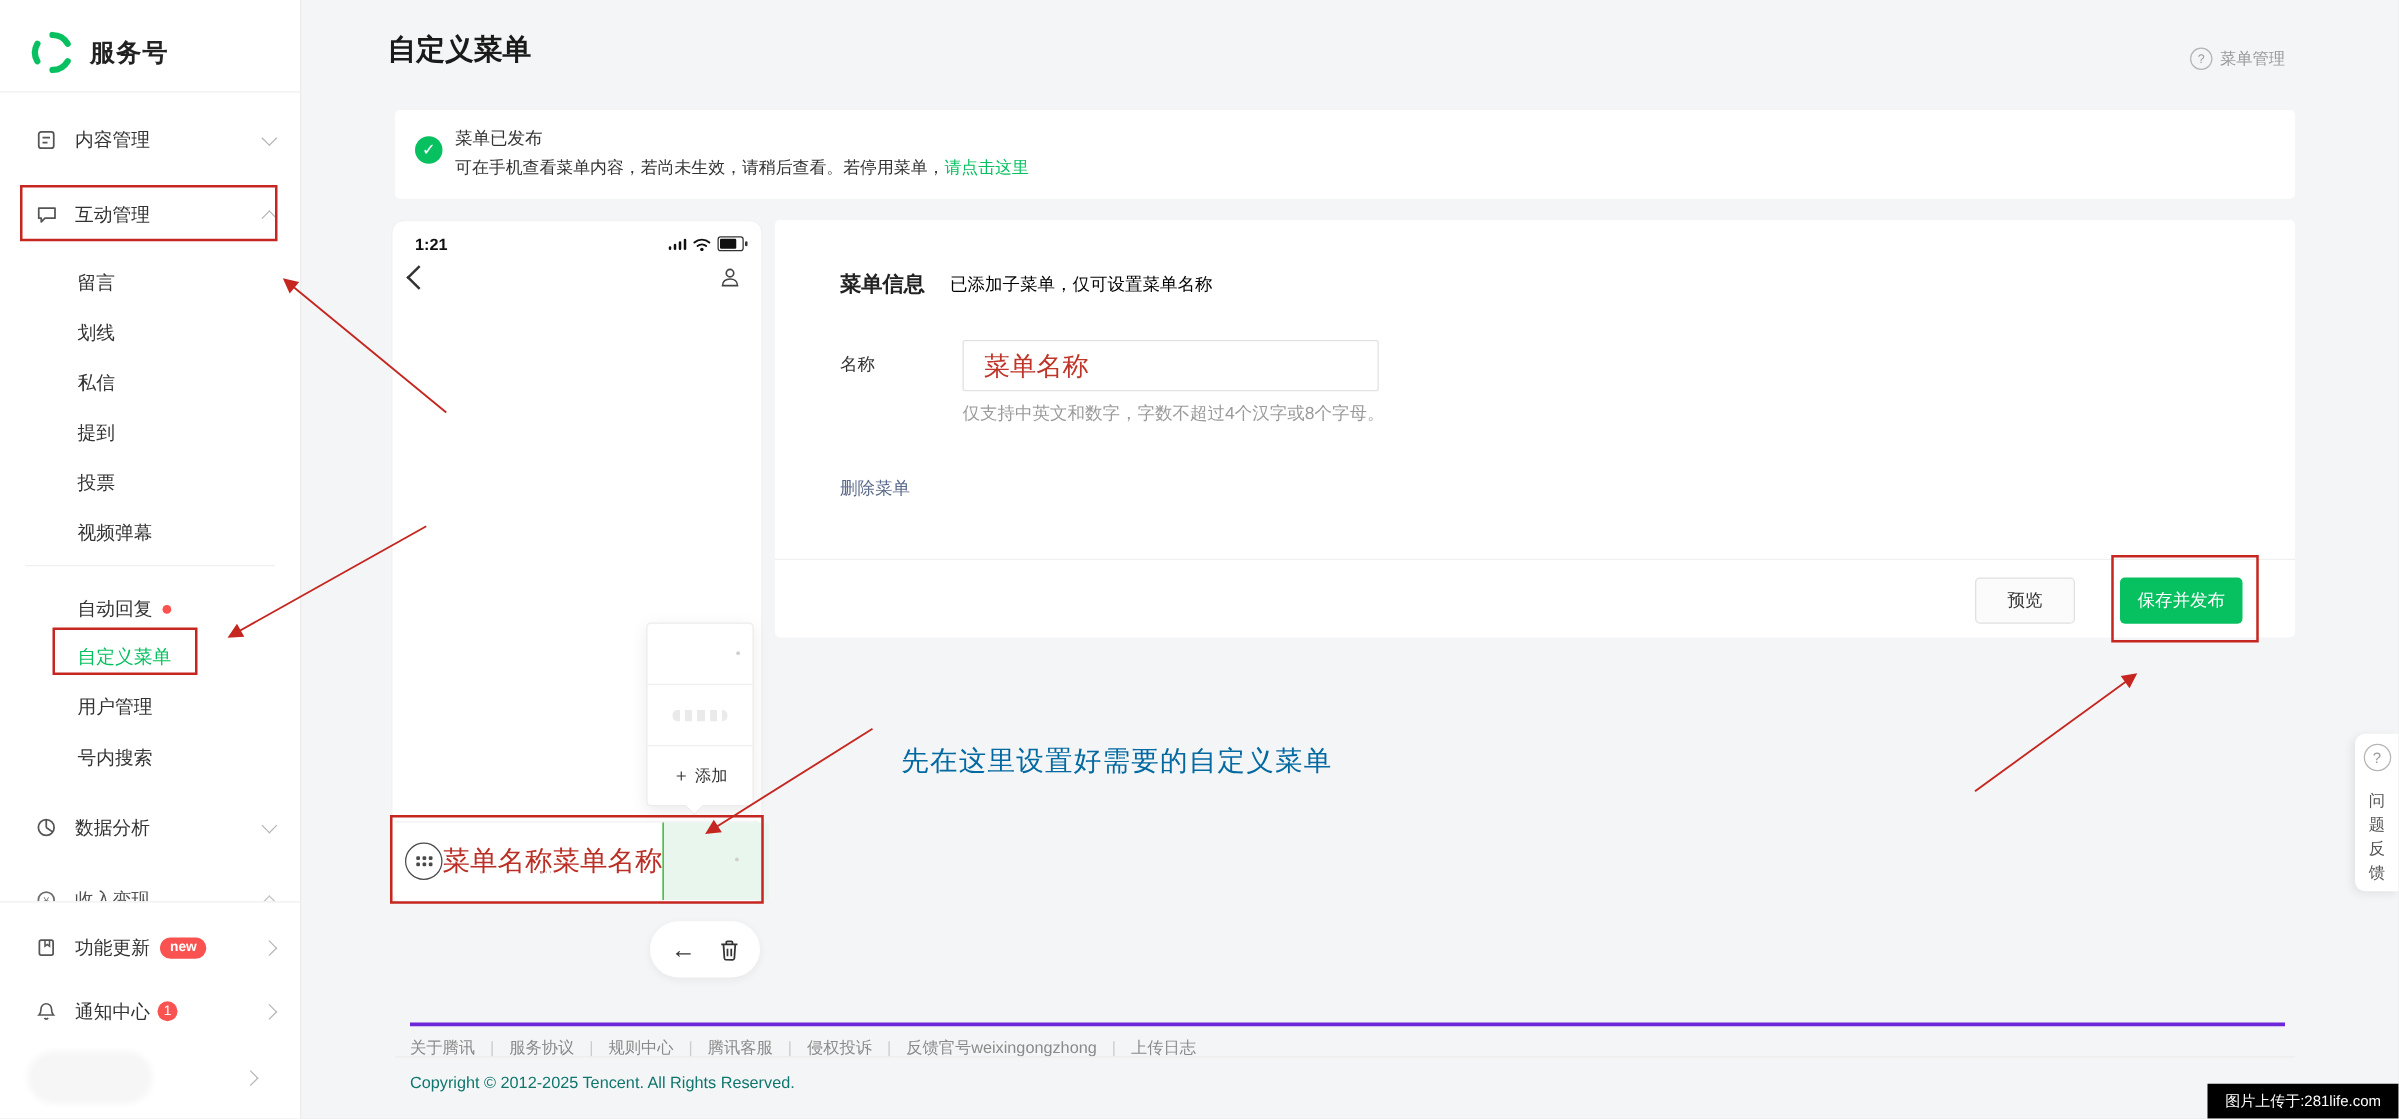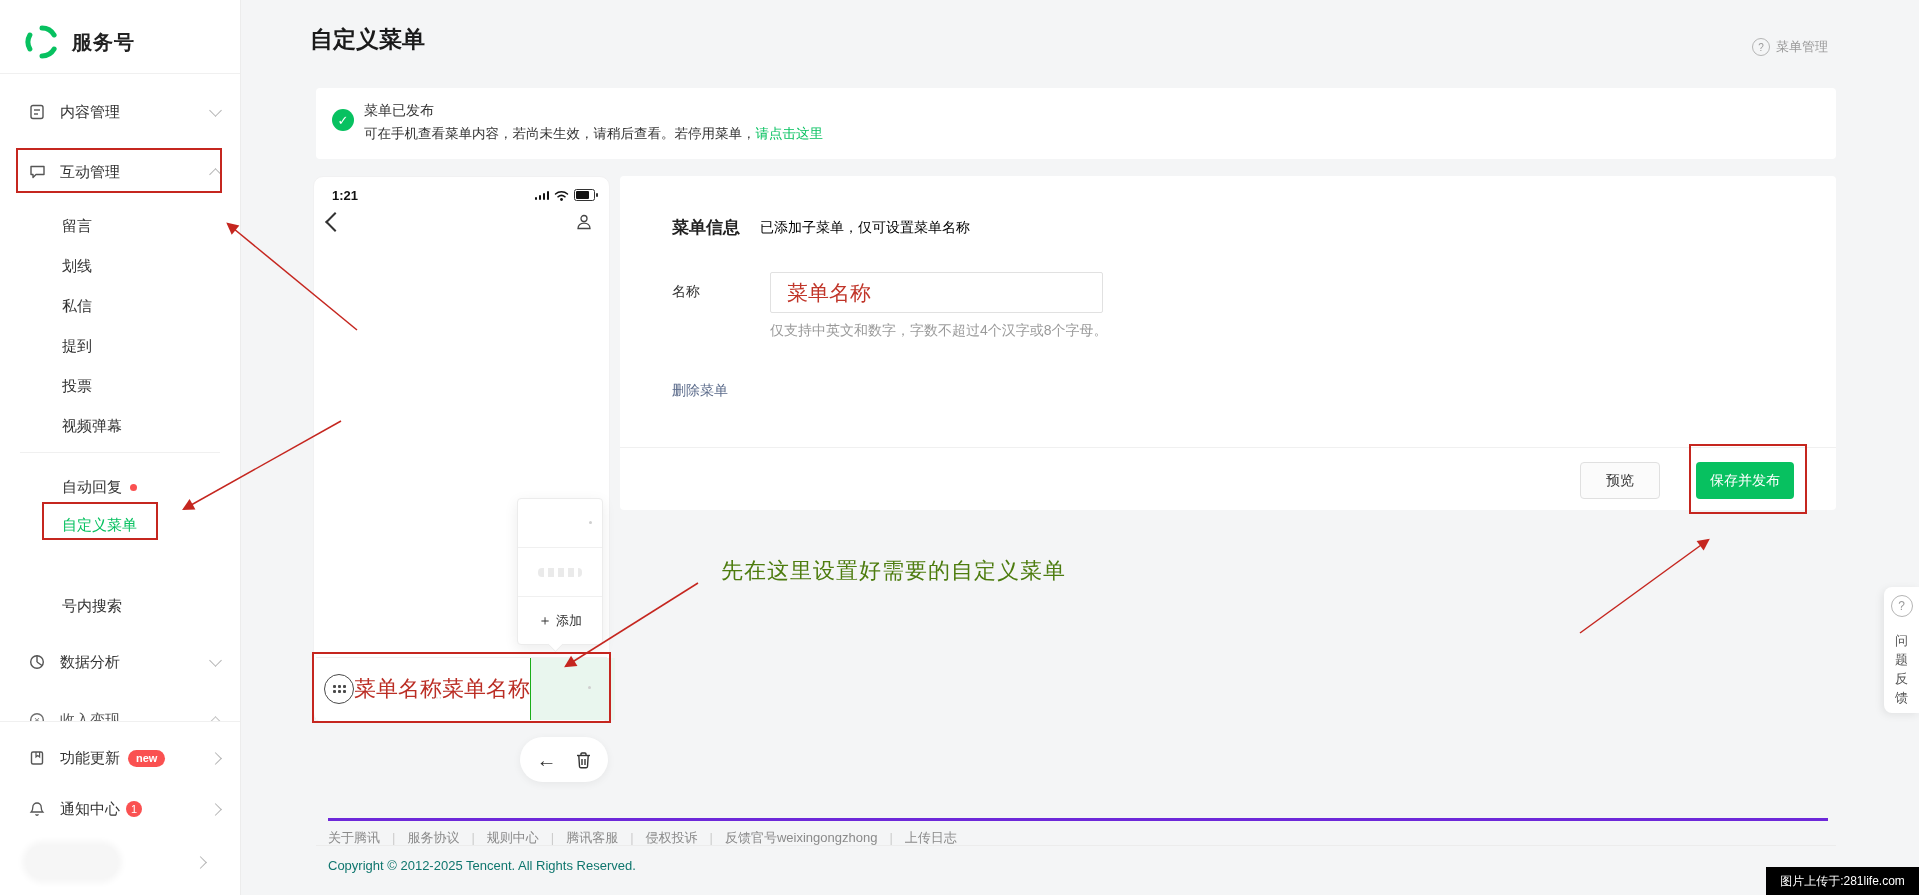--- a/index.html
+++ b/index.html
@@ -70,21 +70,21 @@
   .f-label{position:absolute;left:52px;top:107px;font-size:14px;color:#333;}
   .f-input{position:absolute;left:150px;top:96px;width:333px;height:41px;border:1px solid #e1e1e1;border-radius:2px;box-sizing:border-box;padding:0 16px;font-family:"DejaVu Serif",serif;font-size:21px;color:#c03529;background:#fff;outline:none;}
   .f-hint{position:absolute;left:150px;top:146px;font-size:14px;color:#9a9a9a;}
   .f-del{position:absolute;left:52px;top:206px;font-size:14px;color:#5a6a8a;cursor:pointer;}
   .f-sep{position:absolute;left:0;top:271px;width:1216px;height:1px;background:#f0f0f0;}
   .btn{position:absolute;top:286px;height:37px;border-radius:4px;font-size:14px;display:flex;align-items:center;justify-content:center;cursor:pointer;box-sizing:border-box;}
   .btn-plain{left:960px;width:80px;background:#fbfbfb;border:1px solid #e0e0e0;color:#333;}
   .btn-green{left:1076px;width:98px;background:#07c160;color:#fff;border:none;}
   
   .red-box{position:absolute;border:2px solid #c5261f;pointer-events:none;box-sizing:border-box;}
-  .tip-text{position:absolute;left:721px;top:556px;font-family:"DejaVu Serif",serif;font-size:22px;color:#4d7c0f;letter-spacing:1px;}
+  .tip-text{position:absolute;left:721px;top:594px;font-family:"DejaVu Serif",serif;font-size:22px;color:#0369a1;letter-spacing:1px;}
   #arrows{position:absolute;left:0;top:0;pointer-events:none;}
   
   .footer-links{position:absolute;left:328px;top:818px;width:1500px;font-size:13px;color:#8a8a8a;border-top:3px solid #6d28d9;padding-top:8px;}
   .footer-links a{color:#8a8a8a;text-decoration:none;cursor:pointer;}
   .fsep{color:#ccc;margin:0 12px;}
   .footer-sep2{position:absolute;left:316px;top:845px;width:1520px;height:1px;background:#ececec;}
   .copyright{position:absolute;left:328px;top:858px;font-size:13px;color:#0f766e;}
   
   .feedback{position:absolute;left:1884px;top:587px;width:35px;height:126px;background:#fff;border-radius:8px 0 0 8px;box-shadow:-2px 2px 8px rgba(0,0,0,.08);display:flex;flex-direction:column;align-items:center;padding-top:8px;box-sizing:border-box;cursor:pointer;}
   .feedback .vtxt{width:15px;margin-top:14px;font-size:13px;color:#555;line-height:19px;word-break:break-all;text-align:center;}
@@ -156,20 +156,23 @@
 
     <div class="side-divider" style="top:452px;left:20px;width:200px"></div>
 
     <div class="nav-row nav-sub" style="top:467px">
       <span>自动回复</span>
         <span class="dot-red"></span>
     </div>
     <div class="nav-row nav-sub green-item" style="top:505px">
       <span>自定义菜单</span>
     </div>
+    <div class="nav-row nav-sub" style="top:545px">
+        <span class="lbl">用户管理</span>
+      </div>
     <div class="nav-row nav-sub" style="top:586px">
         <span class="lbl">号内搜索</span>
       </div>
 
     <div class="nav-row" style="top:642px">
       <span class="ic">
         <svg class="icon" width="16" height="16" viewBox="0 0 16 16">
             <circle cx="8" cy="8" r="6.3" fill="none" stroke="#555" stroke-width="1.4"></circle>
             <path d="M8 8 V1.7 M8 8 L13 11.5" stroke="#555" stroke-width="1.4" fill="none"></path>
           </svg>

